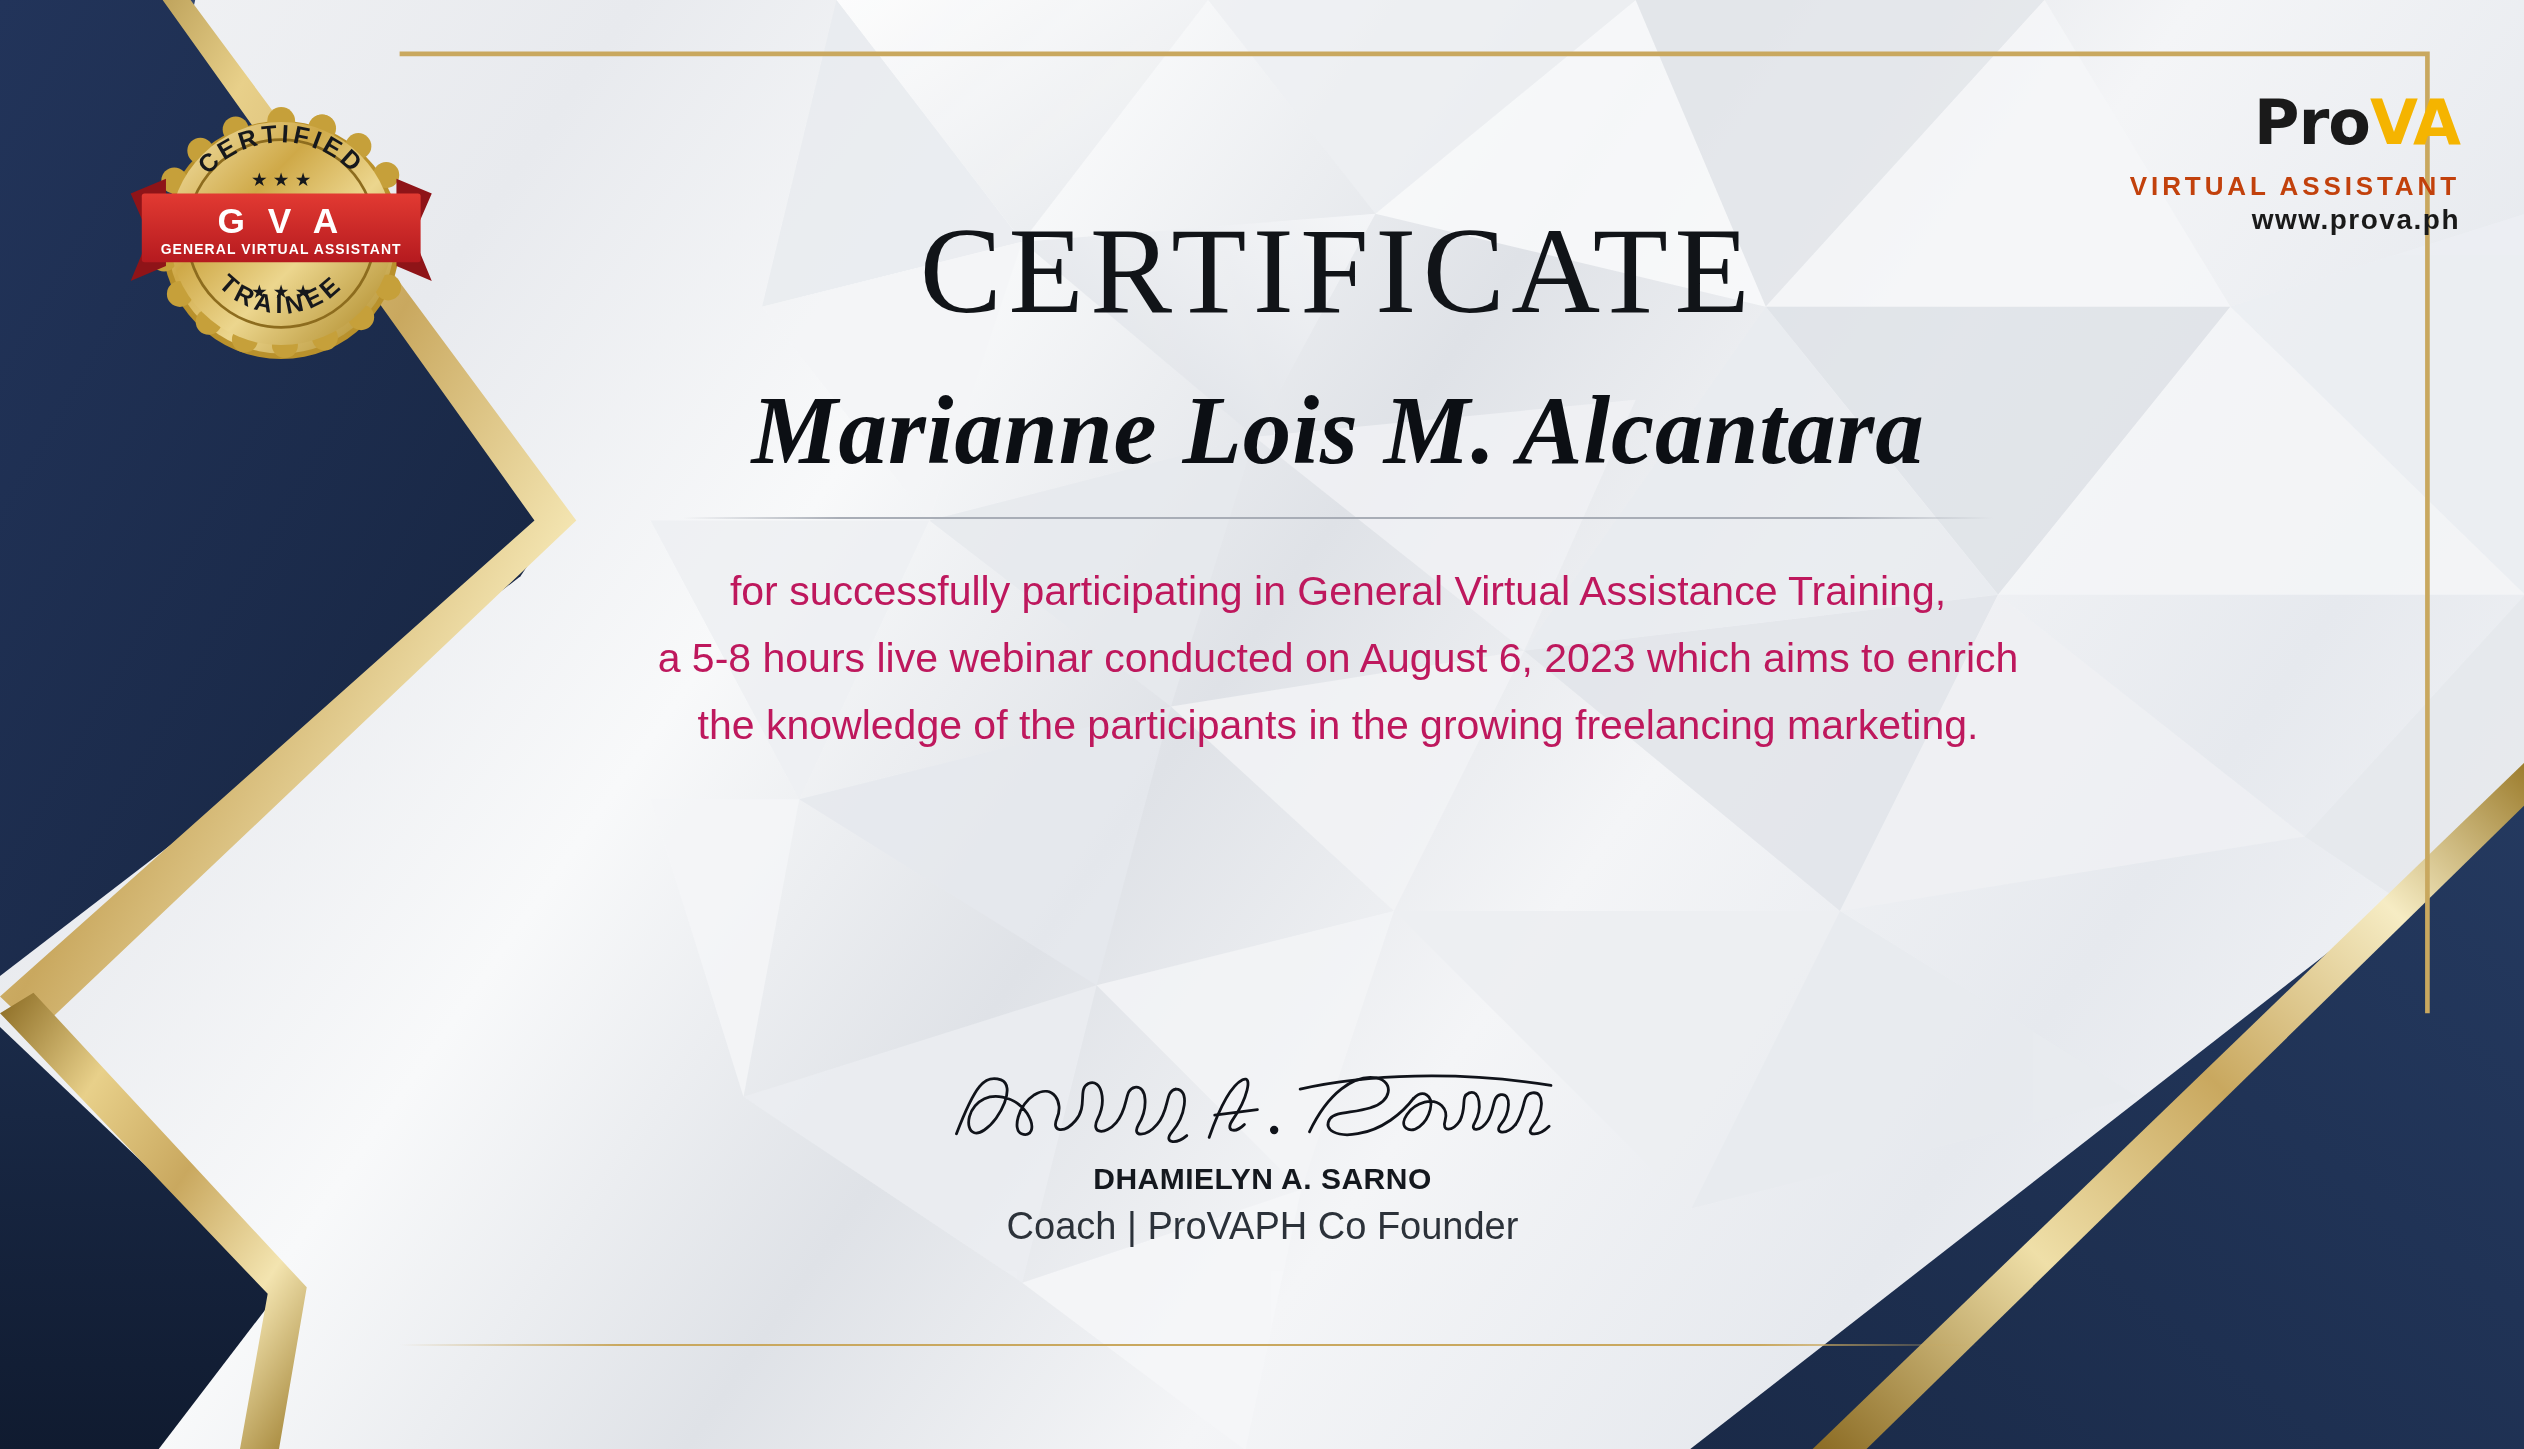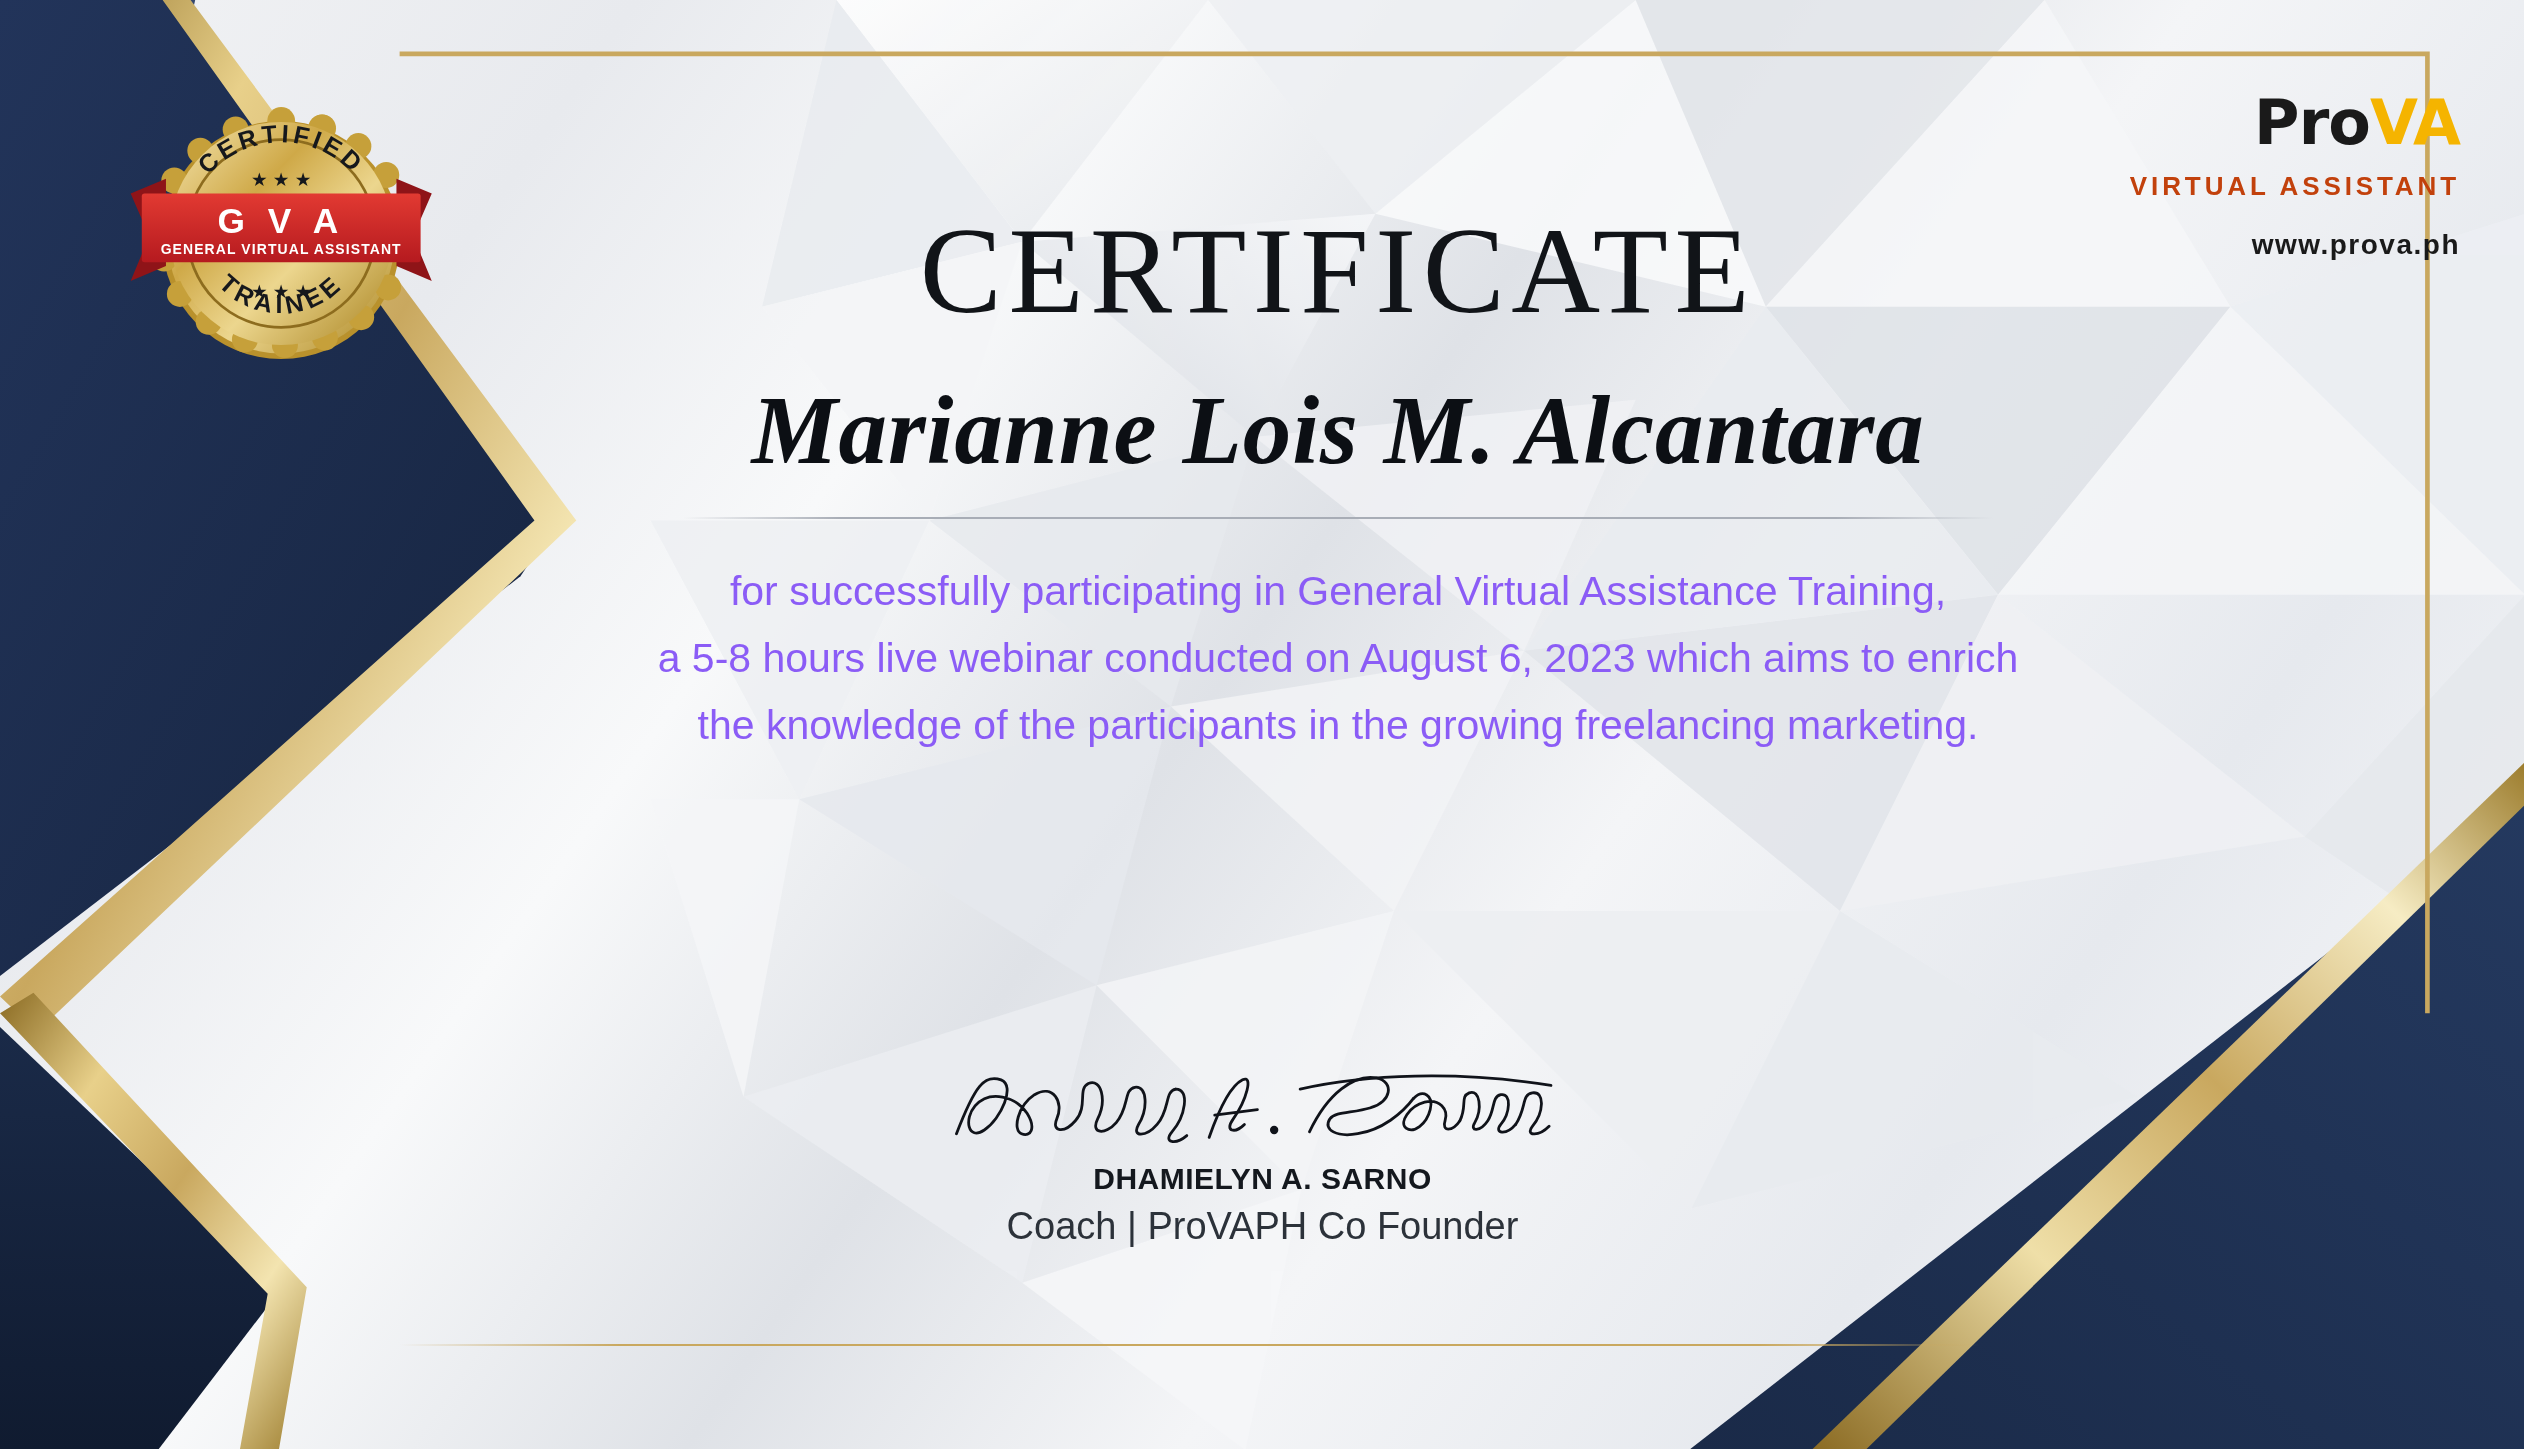--- a/index.html
+++ b/index.html
@@ -64,21 +64,21 @@
     color: #c2410c;
     margin-top: 5.6px;
     white-space: nowrap;
   }
   .logo-url {
     font-family: "Liberation Sans", sans-serif;
     font-weight: bold;
     font-size: 28px;
     letter-spacing: 1.5px;
     color: #1a1a1a;
-    margin-top: 27px;
+    margin-top: 2px;
     white-space: nowrap;
   }
 
   
   .content {
     position: absolute;
     left: 520px;
     top: 0;
     width: 1636px;
     height: 1053px;
@@ -119,21 +119,21 @@
   .divider {
     width: 1310px;
     height: 1.9px;
     margin: 32px auto 0 auto;
     background: linear-gradient(to right, rgba(150,155,165,0) 0%, #a8adb6 12%, #a8adb6 88%, rgba(150,155,165,0) 100%);
   }
   .body-text {
     font-family: "Liberation Sans", sans-serif;
     font-size: 41px;
     line-height: 67px;
-    color: #8b5cf6;
+    color: #be185d;
     margin-top: 39px;
   }
 
   
   .sign-block { position: absolute; left: 50%; transform: translateX(-50%); top: 1048px; width: 836px; text-align: center; }
   .sign-img { height: 112px; width: 100%; }
   .sign-img svg { width: 100%; height: 100%; display: block; }
   .sign-name {
     font-family: "Liberation Sans", sans-serif;
     font-weight: bold;

